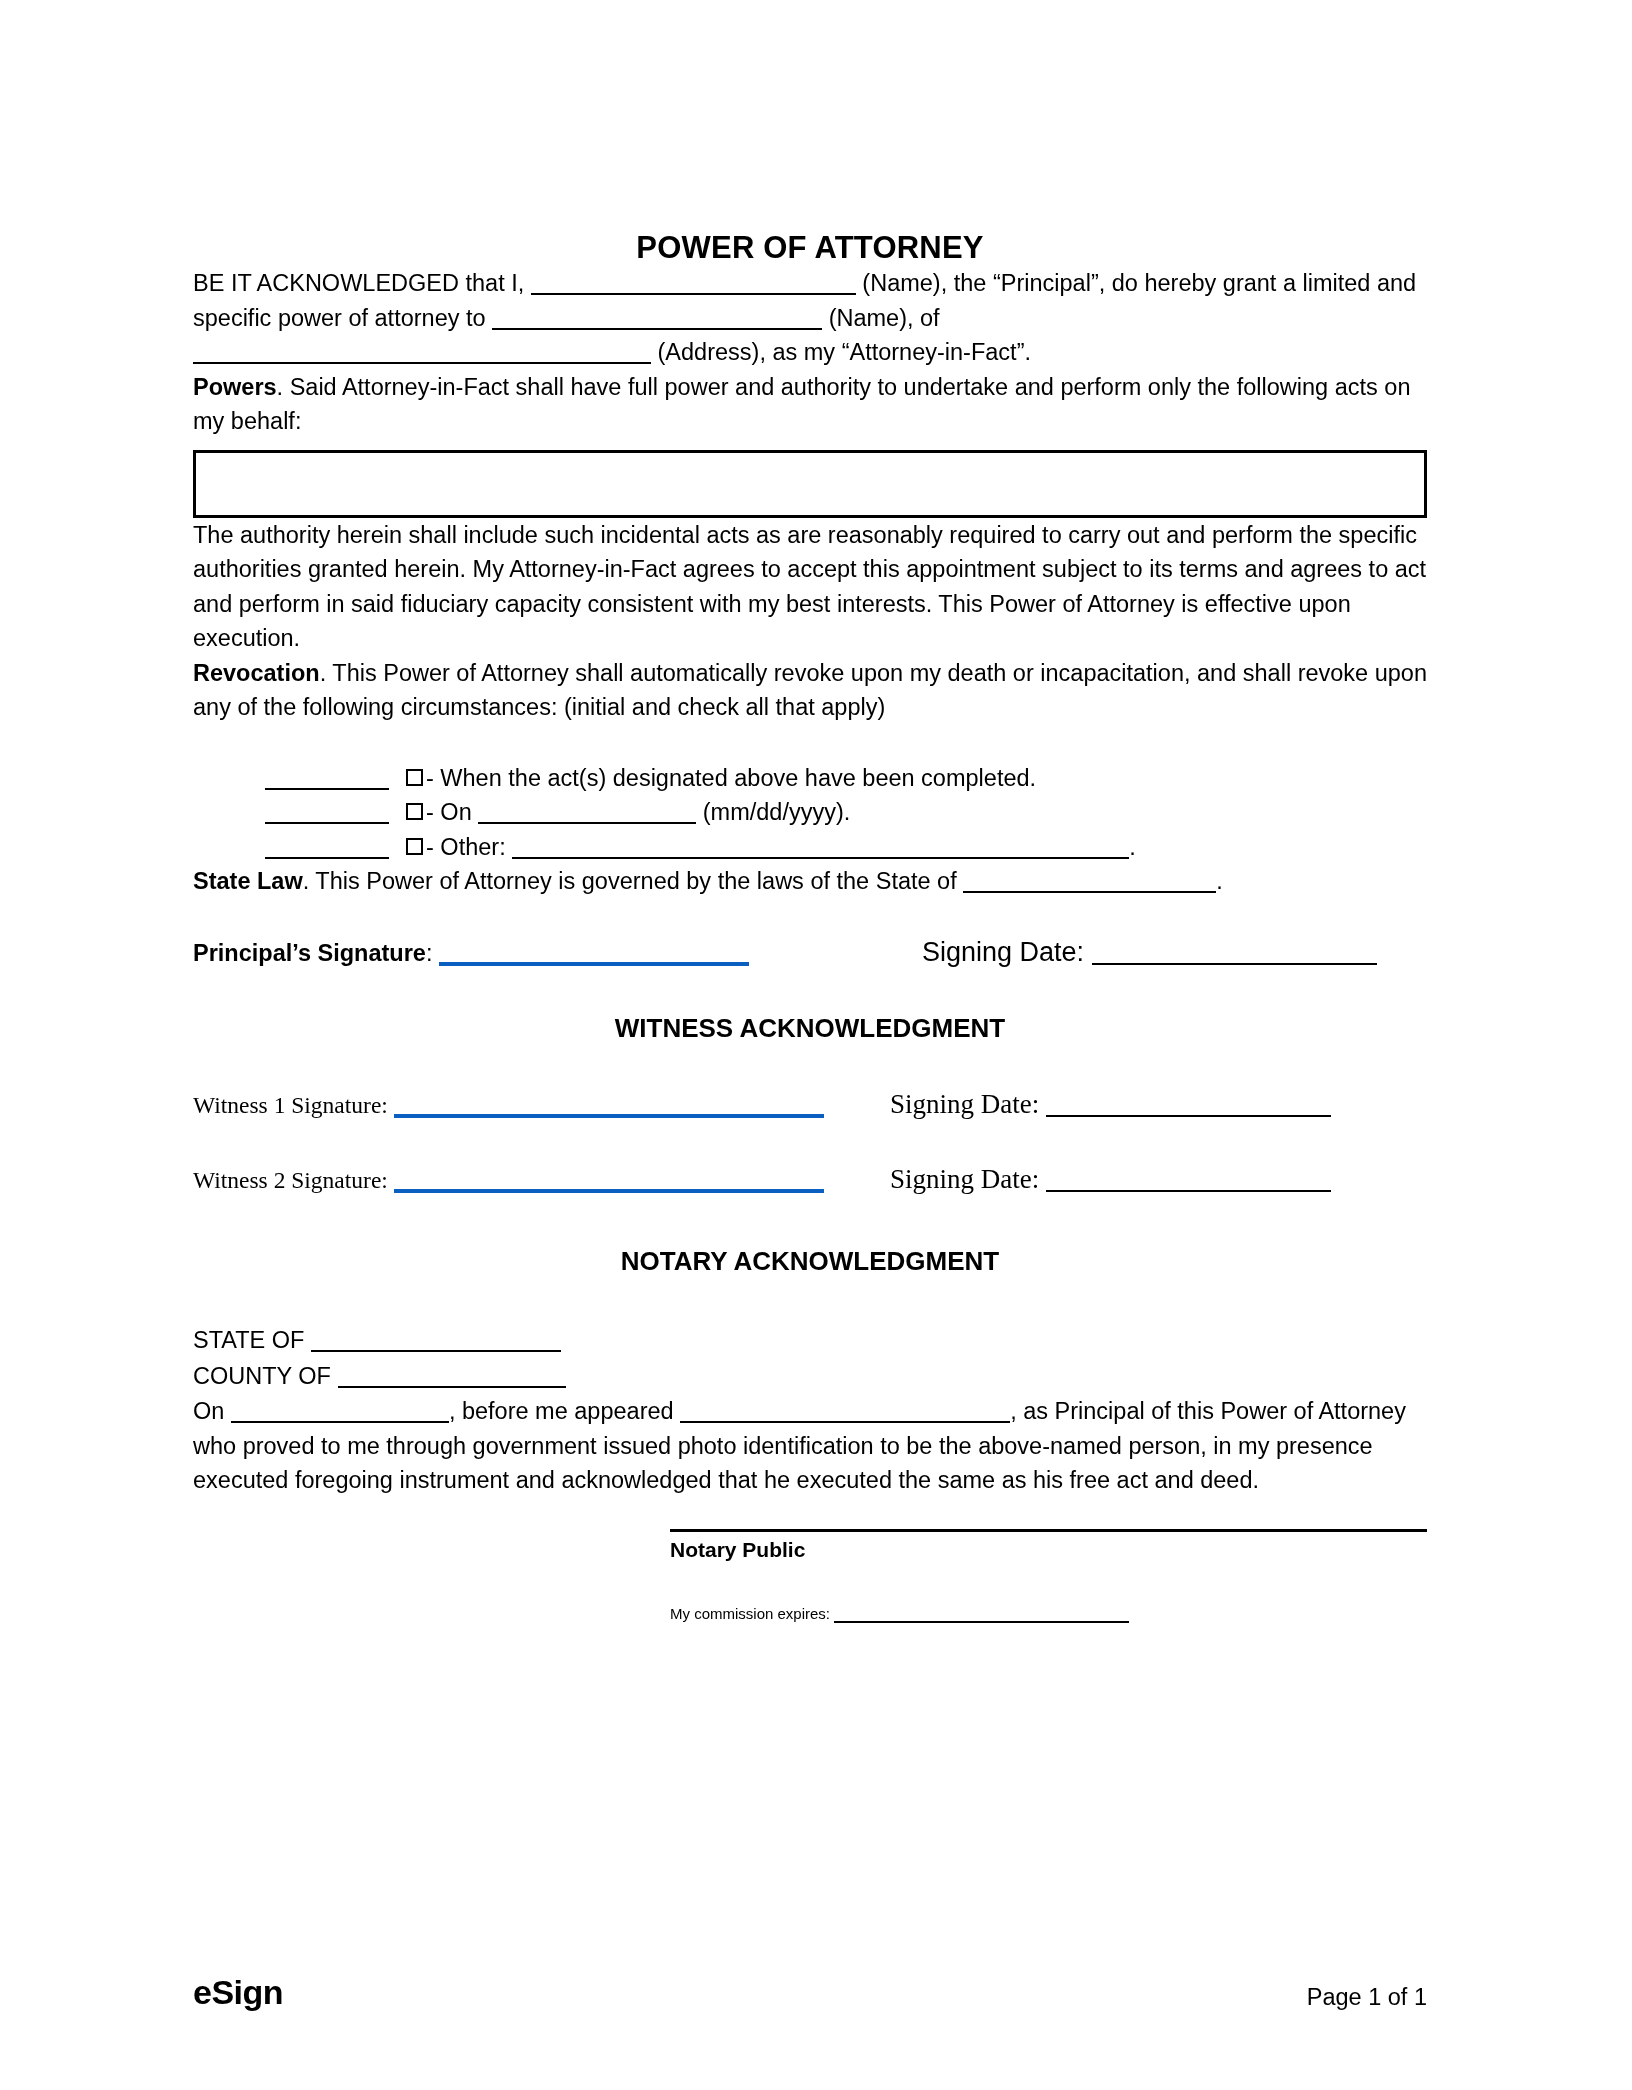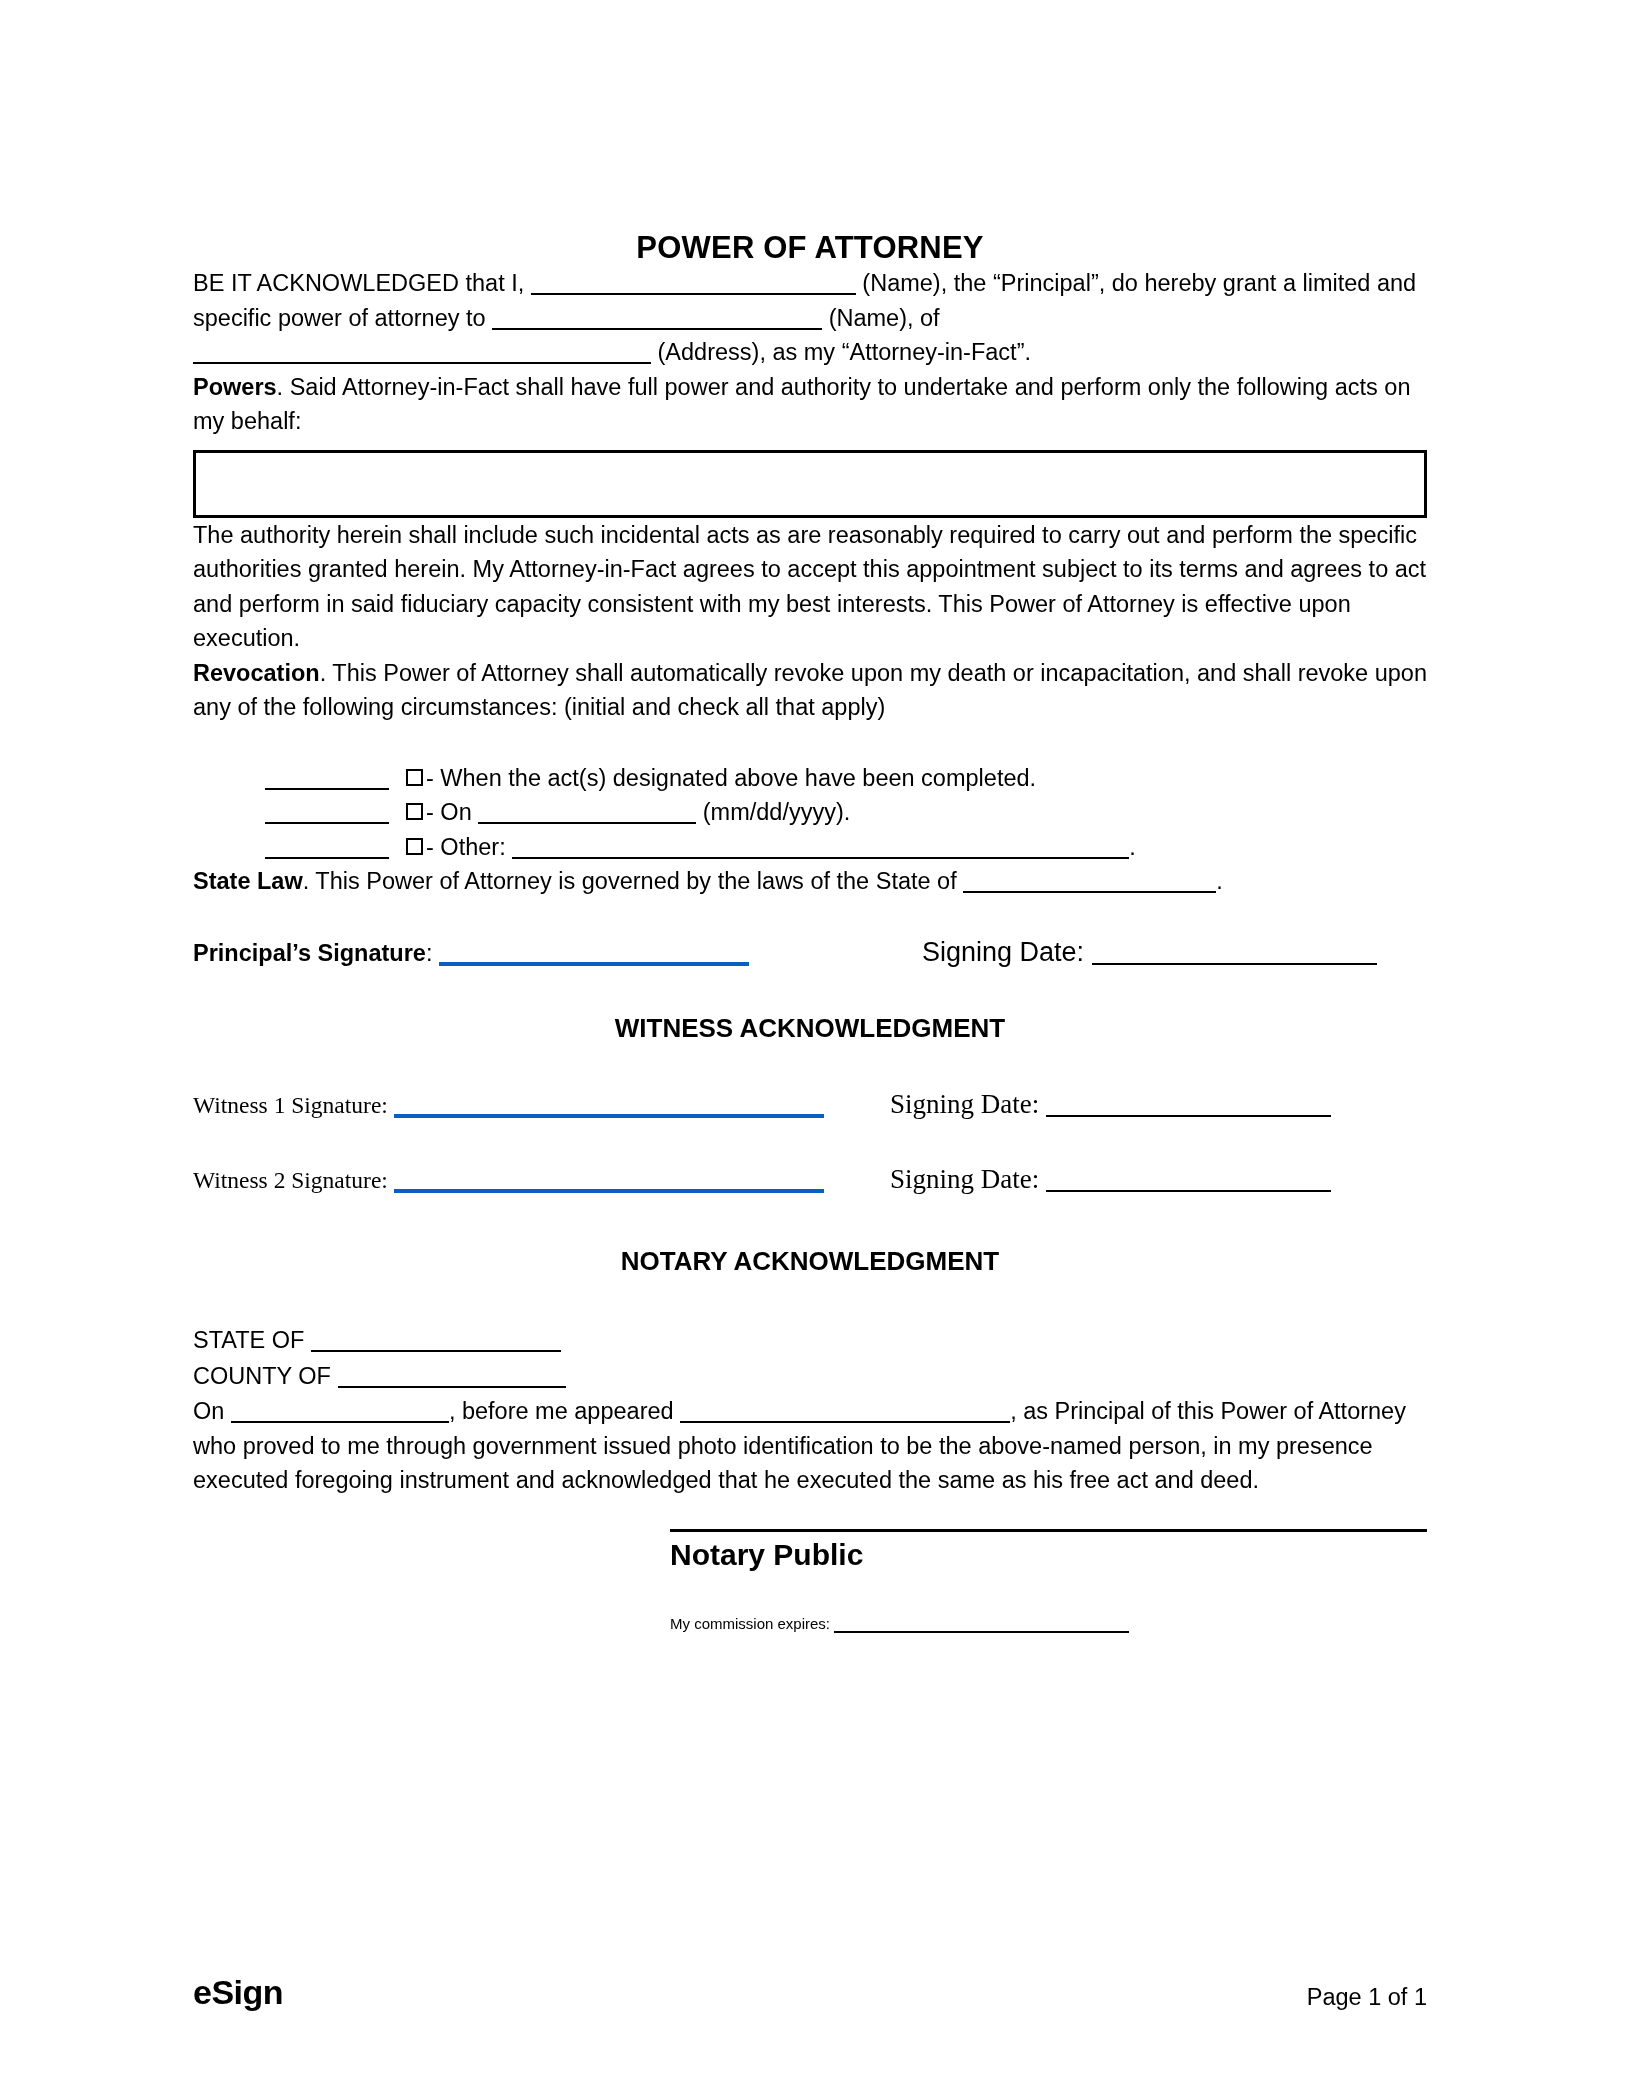--- a/index.html
+++ b/index.html
@@ -129,21 +129,21 @@
   .notary-sign-block {
     margin-top: 30px;
     padding-left: 477px;
   }
   .notary-sig-line {
     border-bottom: 3px solid #000;
     width: 757px;
     height: 1px;
   }
   .notary-public-label {
-    font-size: 30px;
+    font-size: 21px;
     font-weight: bold;
     margin-top: 6px;
   }
   .commission { margin-top: 36px; font-size: 15px; }
 
   
   .footer {
     position: absolute;
     left: 193px;
     right: 205px;

